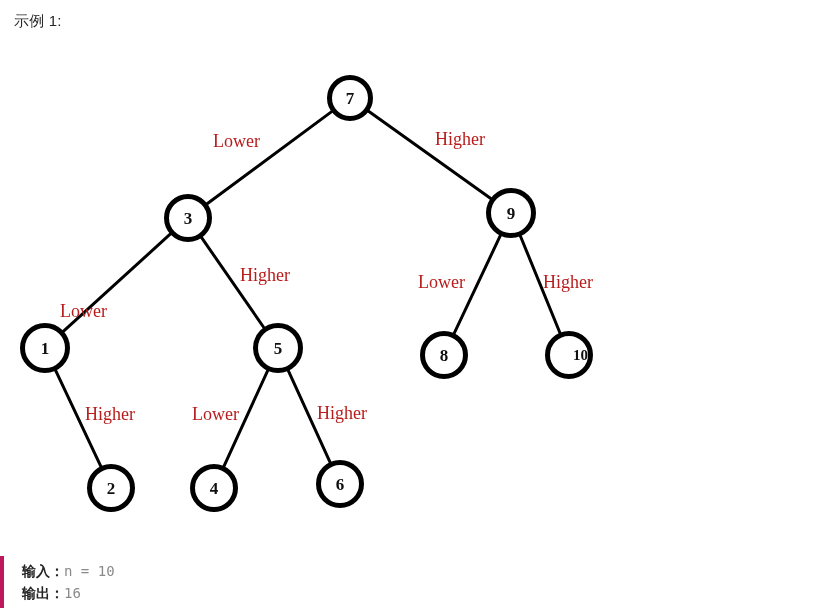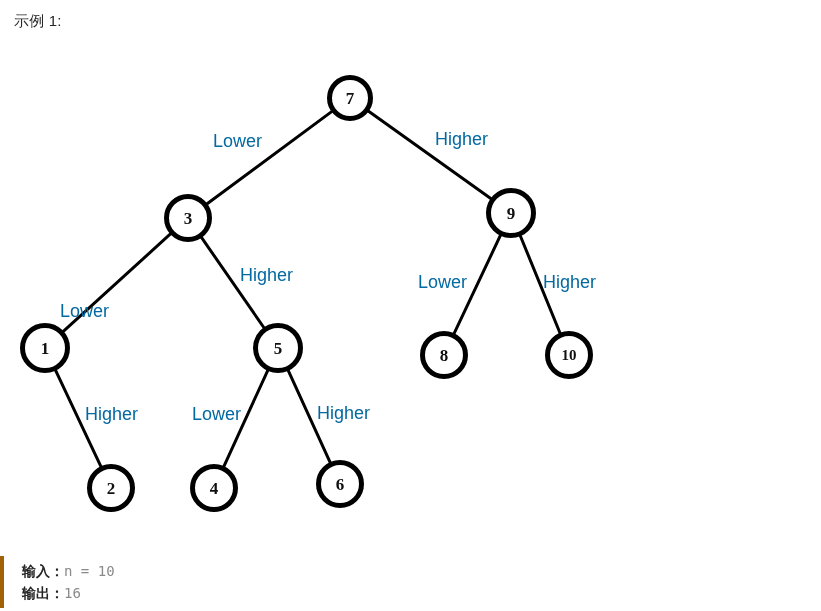--- a/index.html
+++ b/index.html
@@ -51,36 +51,36 @@
     display: flex;
     align-items: center;
     justify-content: center;
     font-family: "Liberation Serif", serif;
     font-weight: bold;
     color: #101010;
     line-height: 1;
   }
   .edge-label {
     position: absolute;
-    font-family: Liberation Sans, sans-serif;
+    font-family: Liberation Serif, serif;
     font-size: 18px;
-    color: #0369a1;
+    color: #b91c1c;
     white-space: nowrap;
     line-height: 1;
   }
 
   
   #io-block {
     position: absolute;
     left: 0;
     top: 556px;
     width: 821px;
     padding: 4px 0 4px 18px;
     box-sizing: border-box;
-    border-left: 4px solid #a16207;
+    border-left: 4px solid #be185d;
   }
   .io-line {
     font-family: "DejaVu Sans Mono", monospace;
     font-size: 14px;
     line-height: 22px;
     color: #8a8a8a;
     white-space: pre;
   }
   .io-label {
     font-family: "Liberation Sans", sans-serif;
@@ -119,21 +119,21 @@
       </div>
       <div class="tree-node" style="left: 20px; top: 279px; width: 50px; height: 50px; font-size: 17px;">
         <span>1</span>
       </div>
       <div class="tree-node" style="left: 253px; top: 279px; width: 50px; height: 50px; font-size: 17px;">
         <span>5</span>
       </div>
       <div class="tree-node" style="left: 420px; top: 287px; width: 48px; height: 48px; font-size: 17px;">
         <span>8</span>
       </div>
-      <div class="tree-node" style="left: 545px; top: 287px; width: 48px; height: 48px; font-size: 15px;">
+      <div class="tree-node" style="left: 545px; top: 287px; width: 48px; height: 48px; font-size: 15px; justify-content: flex-end;">
         <span>10</span>
       </div>
       <div class="tree-node" style="left: 87px; top: 420px; width: 48px; height: 48px; font-size: 17px;">
         <span>2</span>
       </div>
       <div class="tree-node" style="left: 190px; top: 420px; width: 48px; height: 48px; font-size: 17px;">
         <span>4</span>
       </div>
       <div class="tree-node" style="left: 316px; top: 416px; width: 48px; height: 48px; font-size: 17px;">
         <span>6</span>

